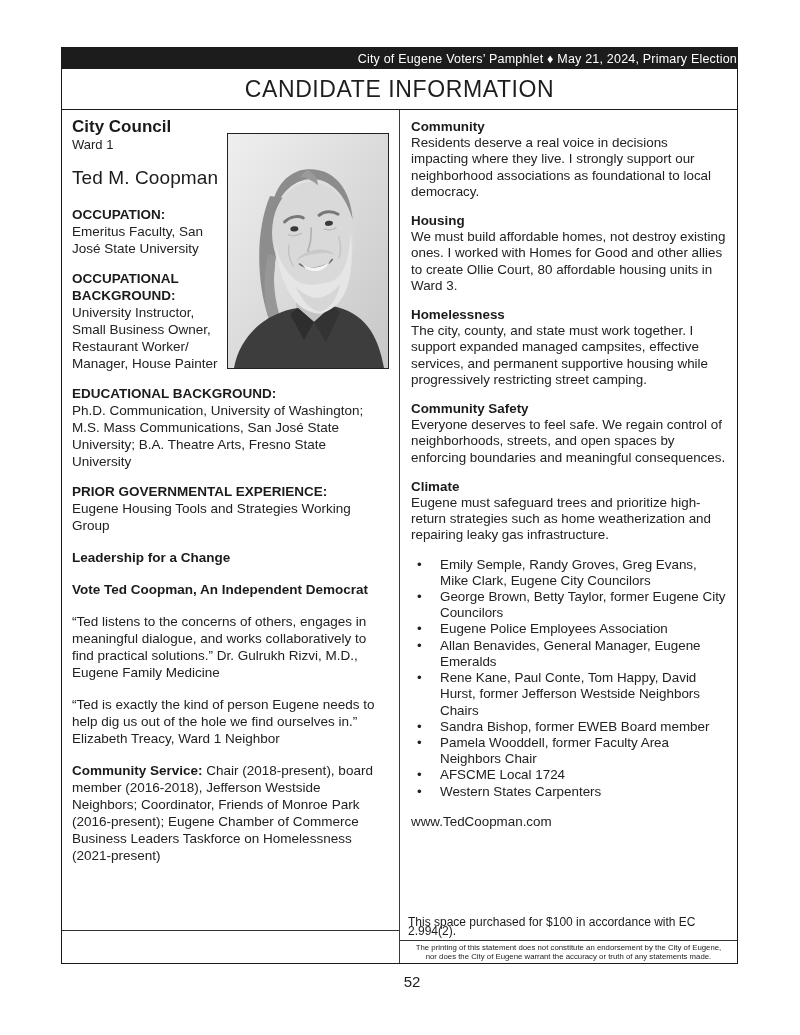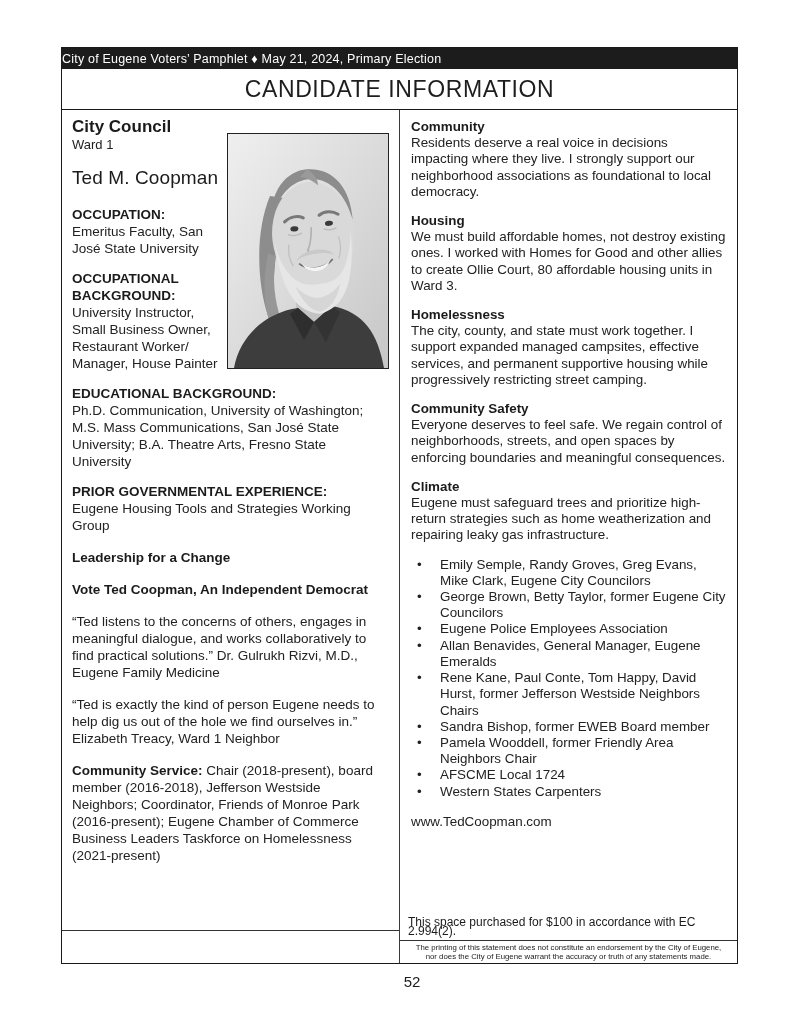--- a/index.html
+++ b/index.html
@@ -8,21 +8,21 @@
     font-family:"Liberation Sans","DejaVu Sans",sans-serif;color:#222;
     -webkit-font-smoothing:antialiased;
   }
   .sheet{
     position:absolute;left:61px;top:47px;width:677px;height:917px;
     border:1.5px solid #1a1a1a;box-sizing:border-box;
     display:flex;flex-direction:column;background:#fff;
   }
   .banner{
     height:21px;background:#1c1c1c;color:#fff;
-    display:flex;align-items:center;justify-content:flex-start;
+    display:flex;align-items:center;justify-content:flex-end;
     font-size:12.5px;letter-spacing:.2px;flex:0 0 auto;
   }
   .title-band{
     height:41px;border-bottom:1.5px solid #1a1a1a;box-sizing:border-box;
     display:flex;align-items:center;justify-content:center;
     font-size:23px;letter-spacing:.6px;color:#1d1d1d;flex:0 0 auto;
   }
   .columns{flex:1;display:flex;min-height:0;}
   .col-left{
     width:338px;flex:0 0 338px;border-right:1.3px solid #3a3a3a;box-sizing:border-box;
@@ -200,21 +200,21 @@
           <p class="rbody">Eugene must safeguard trees and prioritize high-return strategies such as home weatherization and repairing leaky gas infrastructure.</p>
         </div>
 
         <ul class="endorse-list">
           <li>Emily Semple, Randy Groves, Greg Evans, Mike Clark, Eugene City Councilors</li>
           <li>George Brown, Betty Taylor, former Eugene City Councilors</li>
           <li>Eugene Police Employees Association</li>
           <li>Allan Benavides, General Manager, Eugene Emeralds</li>
           <li>Rene Kane, Paul Conte, Tom Happy, David Hurst, former Jefferson Westside Neighbors Chairs</li>
           <li>Sandra Bishop, former EWEB Board member</li>
-          <li>Pamela Wooddell, former Friendly Area Neighbors Chair</li>
+          <li>Pamela Wooddell, former Faculty Area Neighbors Chair</li>
           <li>AFSCME Local 1724</li>
           <li>Western States Carpenters</li>
         </ul>
 
         <p class="website">www.TedCoopman.com</p>
 
       </div>
       <div class="purchase">This space purchased for $100 in accordance with EC 2.994(2).</div>
       <div class="disclaimer">
         <span>The printing of this statement does not constitute an endorsement by the City of Eugene, nor does the City of Eugene warrant the accuracy or truth of any statements made.</span>

